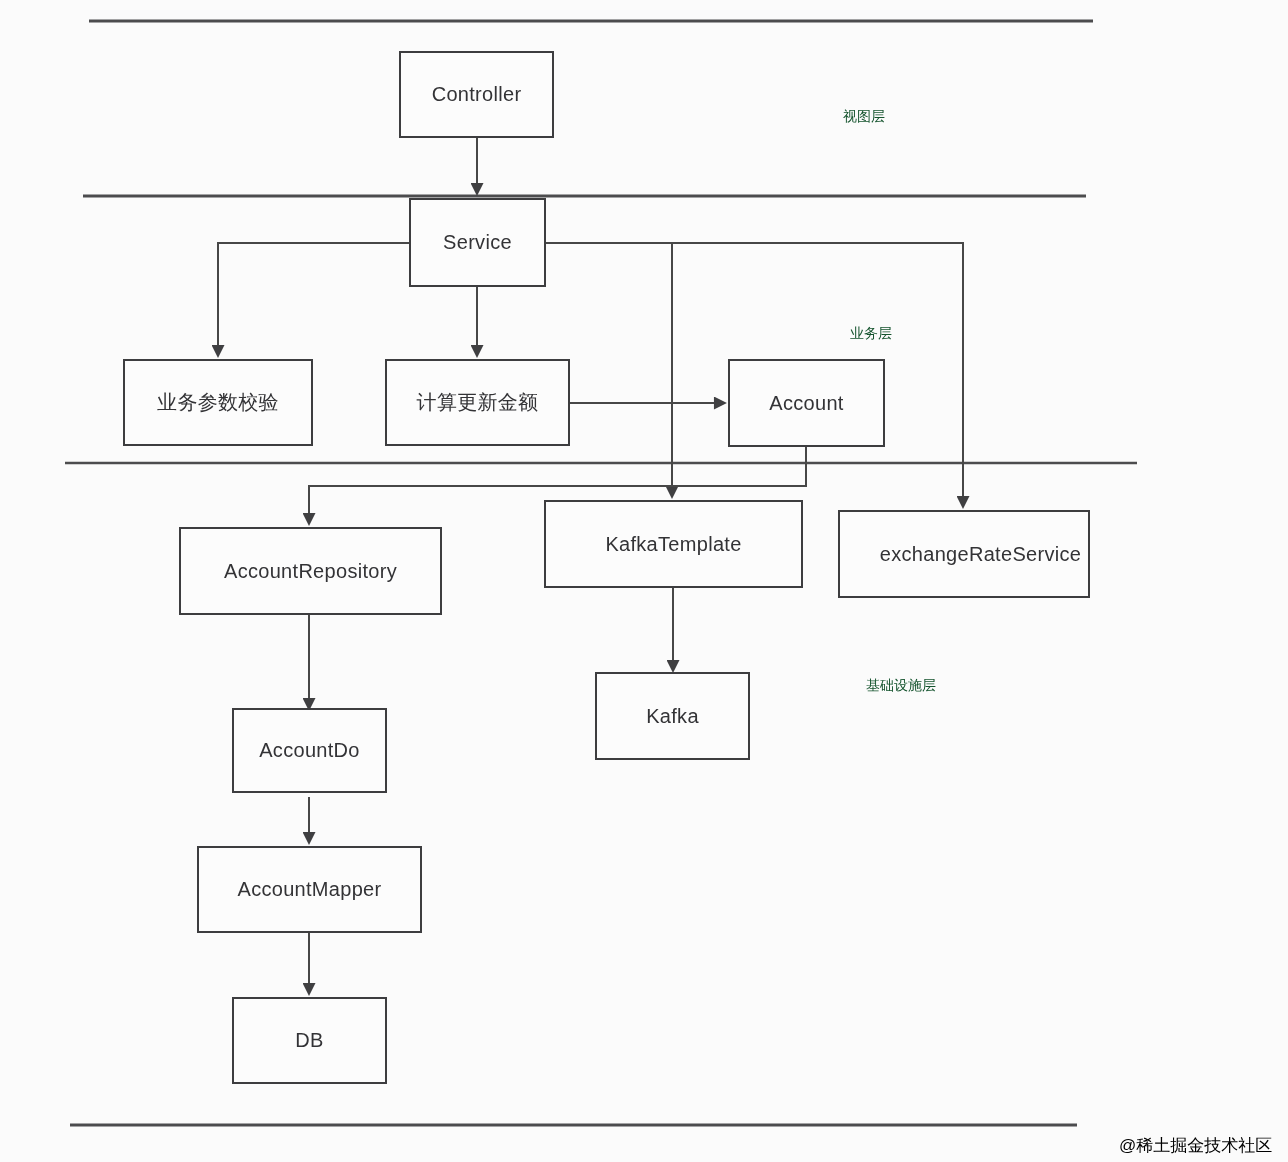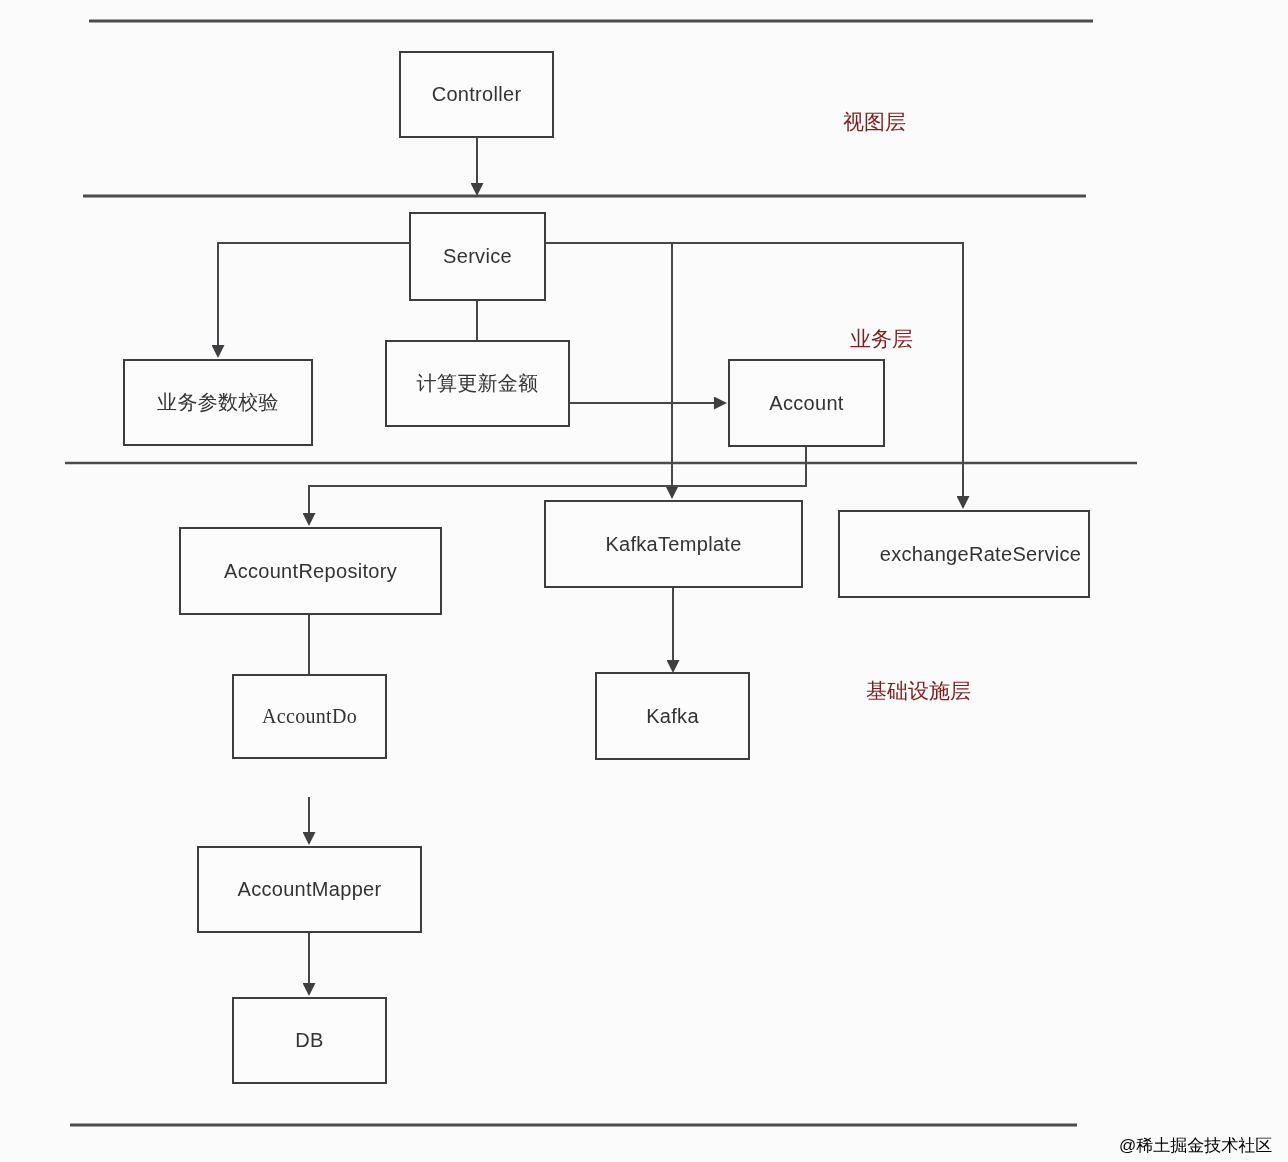--- a/index.html
+++ b/index.html
@@ -20,21 +20,21 @@
     box-sizing:border-box;
     border:2px solid #3d3d3f;
     background:#fcfcfc;
     display:flex; align-items:center; justify-content:center;
     font-size:20px; color:#333336;
     letter-spacing:0.3px;
     white-space:nowrap;
   }
   .layer-label {
     position:absolute;
-    font-size:21px; color:#7f1d1d;
+    font-size:14px; color:#14532d;
     white-space:nowrap;
   }
   .watermark {
     position:absolute;
     font-size:17px; color:#000000;
     white-space:nowrap;
   }
 </style>
 </head>
 <body>
@@ -62,42 +62,42 @@
     <path d="M806,447 V486 H309 V524" stroke="#474747" stroke-width="2" fill="none" marker-end="url(#arrow)"></path>
     <path d="M309,615 V709" stroke="#474747" stroke-width="2" fill="none" marker-end="url(#arrow)"></path>
     <path d="M309,797 V843" stroke="#474747" stroke-width="2" fill="none" marker-end="url(#arrow)"></path>
     <path d="M309,933 V994" stroke="#474747" stroke-width="2" fill="none" marker-end="url(#arrow)"></path>
     <path d="M673,588 V671" stroke="#474747" stroke-width="2" fill="none" marker-end="url(#arrow)"></path>
   </svg>
 
   <div class="node" style="left:399px; top:51px;  width:155px; height:87px;">
     <span>Controller</span>
   </div>
-  <div class="node" style="left:409px; top:212px; width:137px; height:89px;">
+  <div class="node" style="left:409px; top:198px; width:137px; height:89px;">
     <span>Service</span>
   </div>
   <div class="node" style="left:123px; top:359px; width:190px; height:87px;">
     <span>业务参数校验</span>
   </div>
-  <div class="node" style="left:385px; top:340px; width:185px; height:87px;">
+  <div class="node" style="left:385px; top:359px; width:185px; height:87px;">
     <span>计算更新金额</span>
   </div>
   <div class="node" style="left:179px; top:527px; width:263px; height:88px;">
     <span>AccountRepository</span>
   </div>
   <div class="node" style="left:728px; top:359px; width:157px; height:88px;">
     <span>Account</span>
   </div>
   <div class="node" style="left:544px; top:500px; width:259px; height:88px;">
     <span>KafkaTemplate</span>
   </div>
   <div class="node" style="left:838px; top:510px; width:252px; height:88px;padding-left:33px;">
     <span>exchangeRateService</span>
   </div>
-  <div class="node" style="left:232px; top:674px; width:155px; height:85px;font-family:Liberation Serif, serif;">
+  <div class="node" style="left:232px; top:708px; width:155px; height:85px;">
     <span>AccountDo</span>
   </div>
   <div class="node" style="left:595px; top:672px; width:155px; height:88px;">
     <span>Kafka</span>
   </div>
   <div class="node" style="left:197px; top:846px; width:225px; height:87px;">
     <span>AccountMapper</span>
   </div>
   <div class="node" style="left:232px; top:997px; width:155px; height:87px;">
     <span>DB</span>

